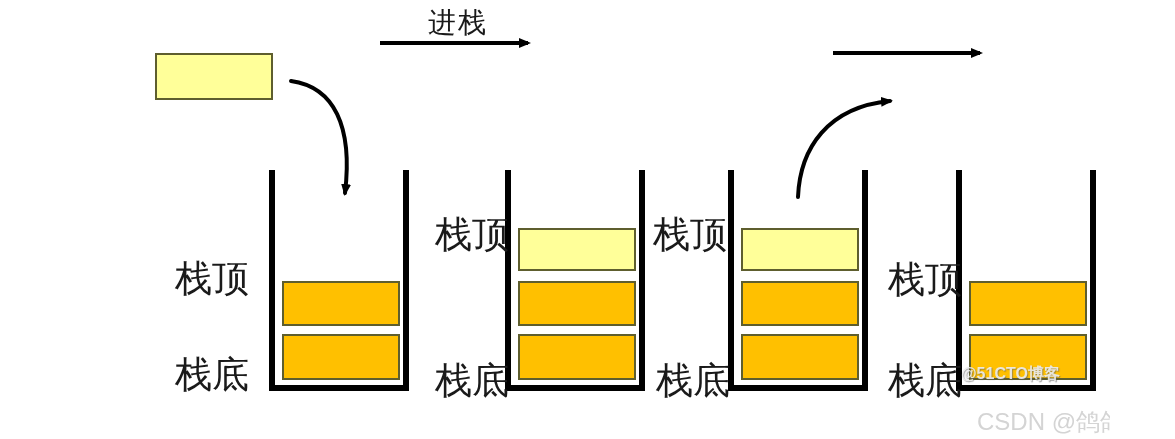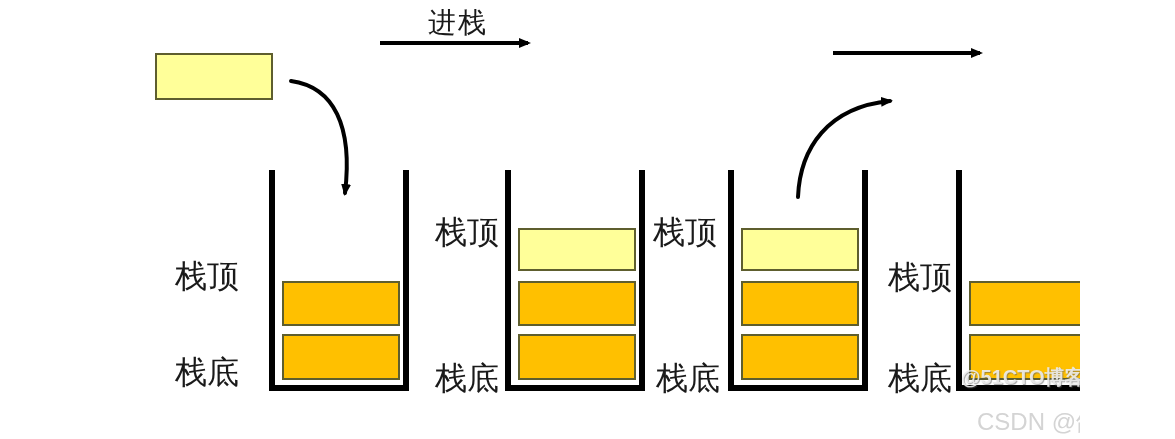--- a/index.html
+++ b/index.html
@@ -4,20 +4,21 @@
 <style>
   html, body { margin: 0; padding: 0; background: #fff; }
   .canvas {
     position: relative;
     width: 1080px;
     height: 439px;
     background: var(--bg, #ffffff);
     overflow: hidden;
     font-family: "Liberation Sans", "DejaVu Sans", sans-serif;
     color: var(--label-color, #1a1a1a);
+    padding-left: 30px;
   }
   .arrows {
     position: absolute; left: 0; top: 0; width: 1175px; height: 439px;
     pointer-events: none;
   }
   .op-label {
     position: absolute;
     font-size: 28px;
     line-height: 1;
     text-align: center;
@@ -56,29 +57,29 @@
     width: 114px;
   }
   .block.orange { background: var(--block-orange, #FFC000); border: 2px solid var(--border-dark, #595929); }
   .block.yellow { background: var(--block-yellow, #FFFF99); border: 2px solid var(--border-dark, #595929); }
   .slot-top    { top: 58px;  height: 39px; }
   .slot-middle { top: 111px; height: 41px; }
   .slot-bottom { top: 164px; height: 42px; }
 
   .stack-label {
     position: absolute;
-    font-size: 32px;
+    font-size: 37px;
     line-height: 1;
     white-space: nowrap;
     color: var(--label-color, #1a1a1a);
   }
   .wm-cto {
     position: absolute;
     left: 961px; top: 364px;
-    font-size: 20px;
+    font-size: 16px;
     font-weight: bold;
     color: var(--wm-cto-color, rgba(235,235,235,0.9));
     text-shadow: 1px 1px 1px rgba(90,90,90,0.55);
     white-space: nowrap;
   }
   .wm-csdn {
     position: absolute;
     left: 977px; top: 406px;
     font-size: 24px;
     color: var(--wm-csdn-color, #d6d6d6);

